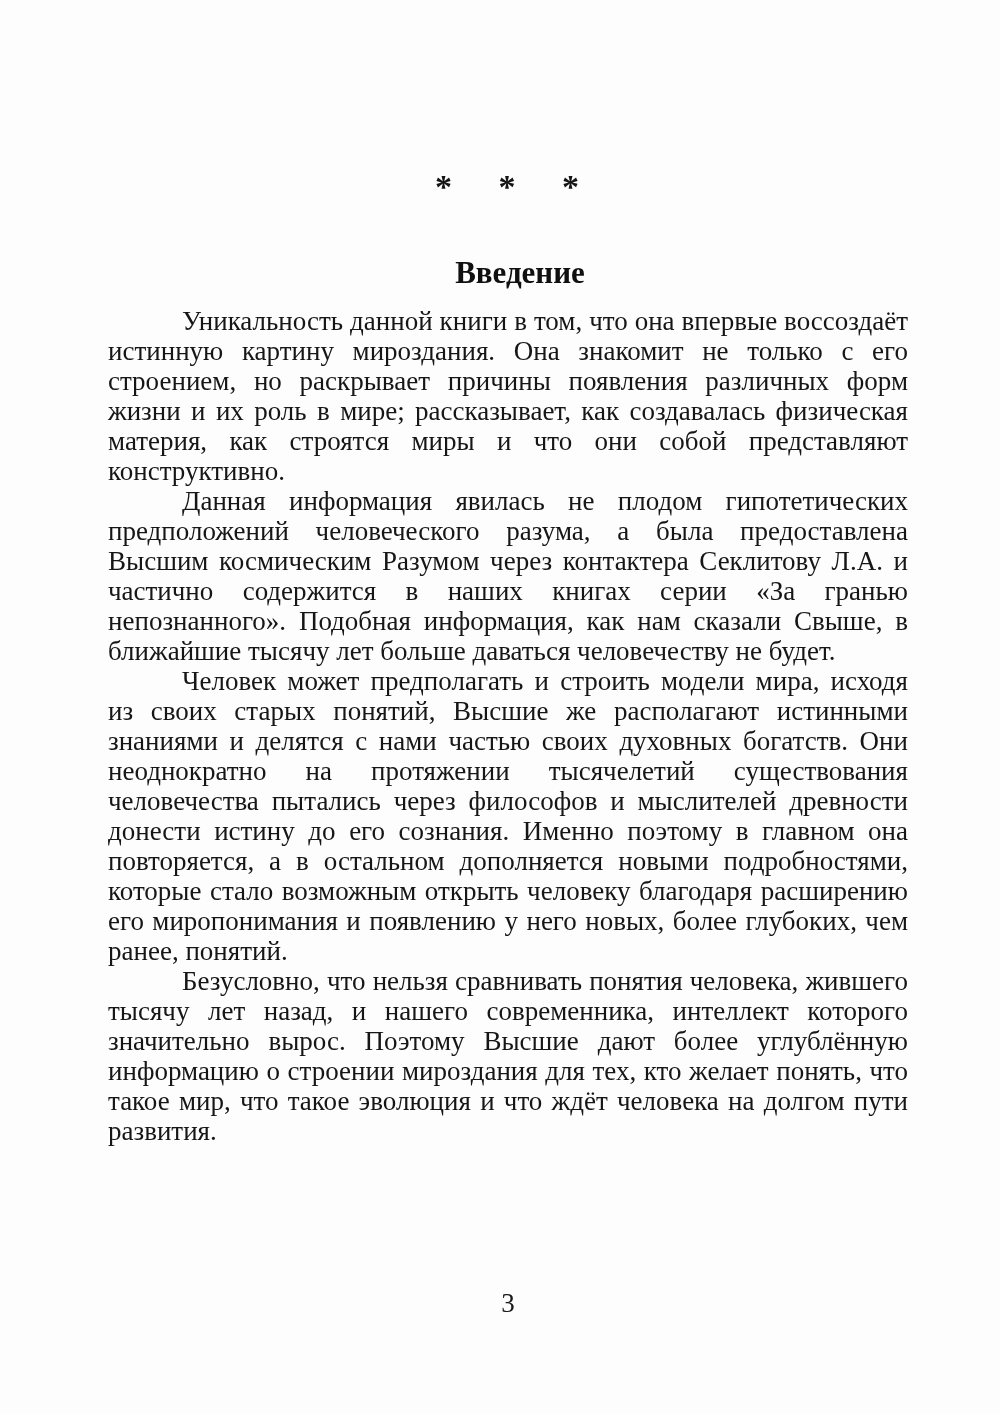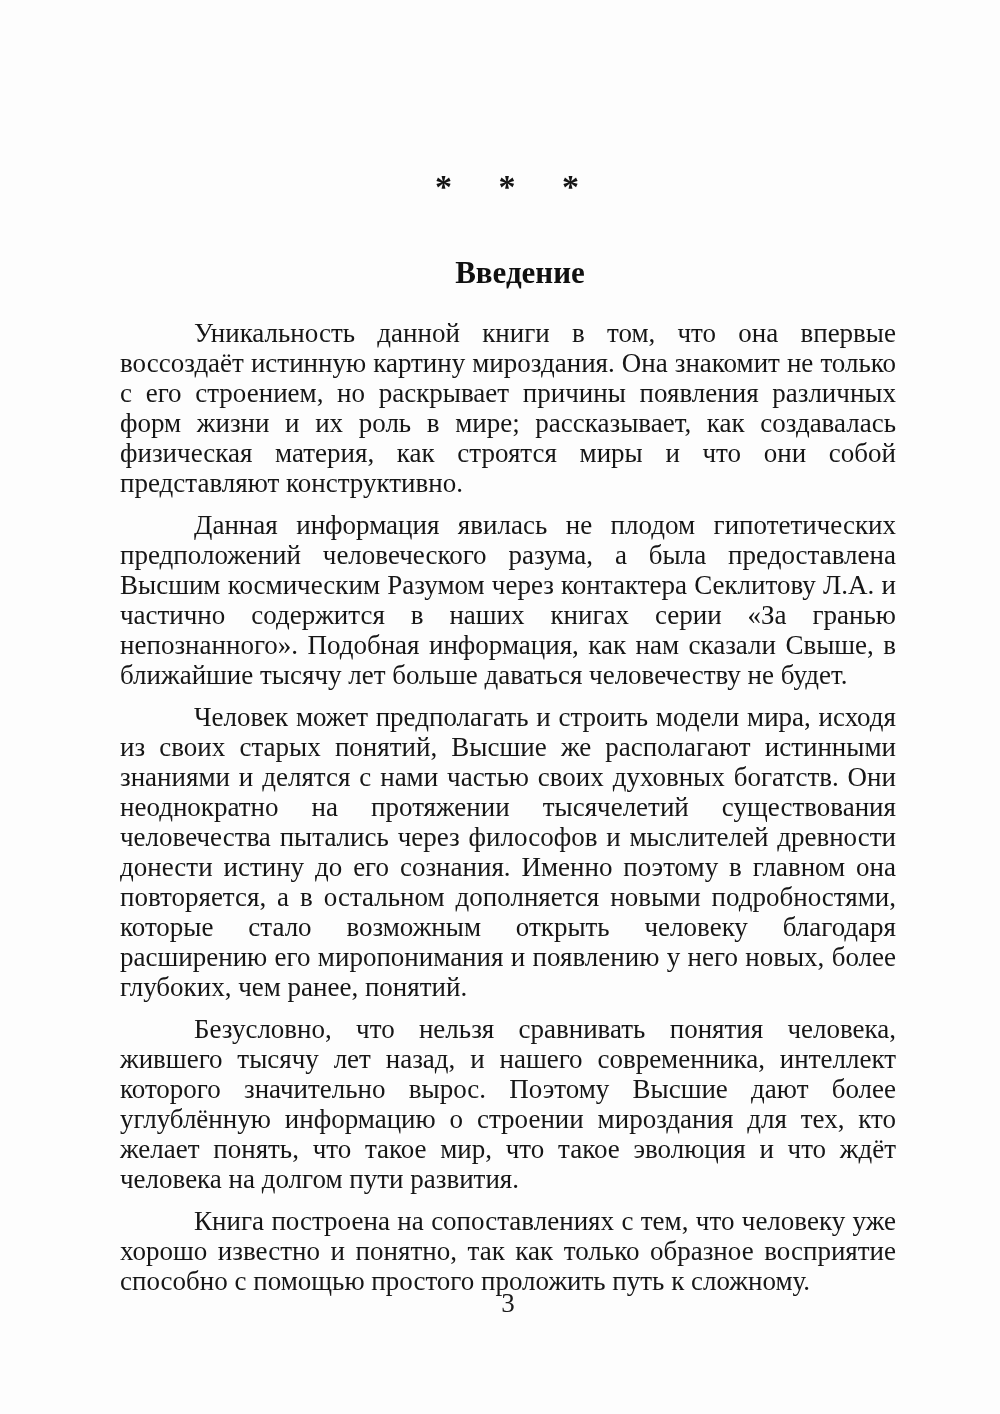--- a/index.html
+++ b/index.html
@@ -44,21 +44,21 @@
     position: absolute;
     top: 306px;
     left: 108px;
     width: 800px;
     font-size: 27px;
     line-height: 30px;
     text-align: justify;
     color: #161616;
   }
   .body-text p {
-    margin: 12px;
+    margin: 0;
     padding: 0;
     text-indent: 74px;
     hyphens: auto;
   }
   .page-number {
     position: absolute;
     top: 1288px;
     left: 108px;
     width: 800px;
     text-align: center;
@@ -73,18 +73,17 @@
 
   <div class="divider-stars">* * *</div>
 
   <h1 class="chapter-heading">Введение</h1>
 
   <div class="body-text">
     <p>Уникальность данной книги в том, что она впервые воссоздаёт истинную картину мироздания. Она знакомит не только с его строением, но раскрывает причины появления различных форм жизни и их роль в мире; рассказывает, как создавалась физическая материя, как строятся миры и что они собой представляют конструктивно.</p>
     <p>Данная информация явилась не плодом гипотетических предположений человеческого разума, а была предоставлена Высшим космическим Разумом через контактера Секлитову Л.А. и частично содержится в наших книгах серии «За гранью непознанного». Подобная информация, как нам сказали Свыше, в ближайшие тысячу лет больше даваться человечеству не будет.</p>
     <p>Человек может предполагать и строить модели мира, исходя из своих старых понятий, Высшие же располагают истинными знаниями и делятся с нами частью своих духовных богатств. Они неоднократно на протяжении тысячелетий существования человечества пытались через философов и мыслителей древности донести истину до его сознания. Именно поэтому в главном она повторяется, а в остальном дополняется новыми подробностями, которые стало возможным открыть человеку благодаря расширению его миропонимания и появлению у него новых, более глубоких, чем ранее, понятий.</p>
     <p>Безусловно, что нельзя сравнивать понятия человека, жившего тысячу лет назад, и нашего современника, интеллект которого значительно вырос. Поэтому Высшие дают более углублённую информацию о строении мироздания для тех, кто желает понять, что такое мир, что такое эволюция и что ждёт человека на долгом пути развития.</p>
-    <p>Книга построена на сопоставлениях с тем, что человеку уже хорошо известно и понятно, так как только образное восприятие способно с помощью простого проложить путь к сложному.</p>
   </div>
 
   <div class="page-number">3</div>
 
 </div>
 
 </body></html>

